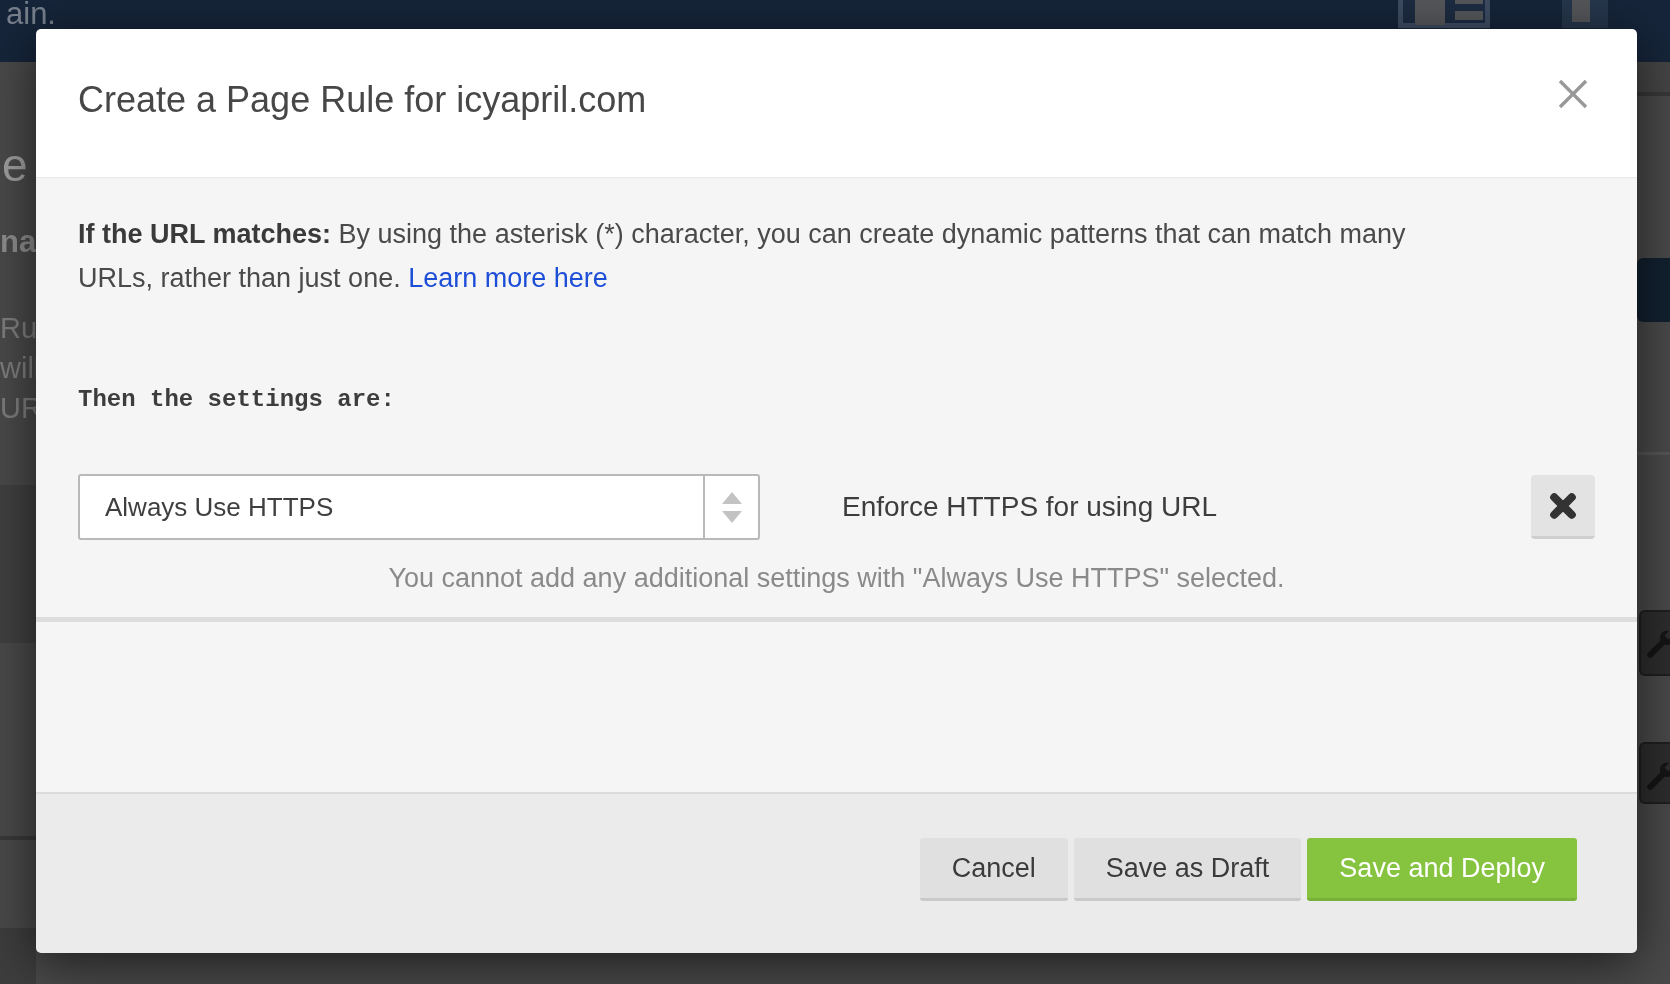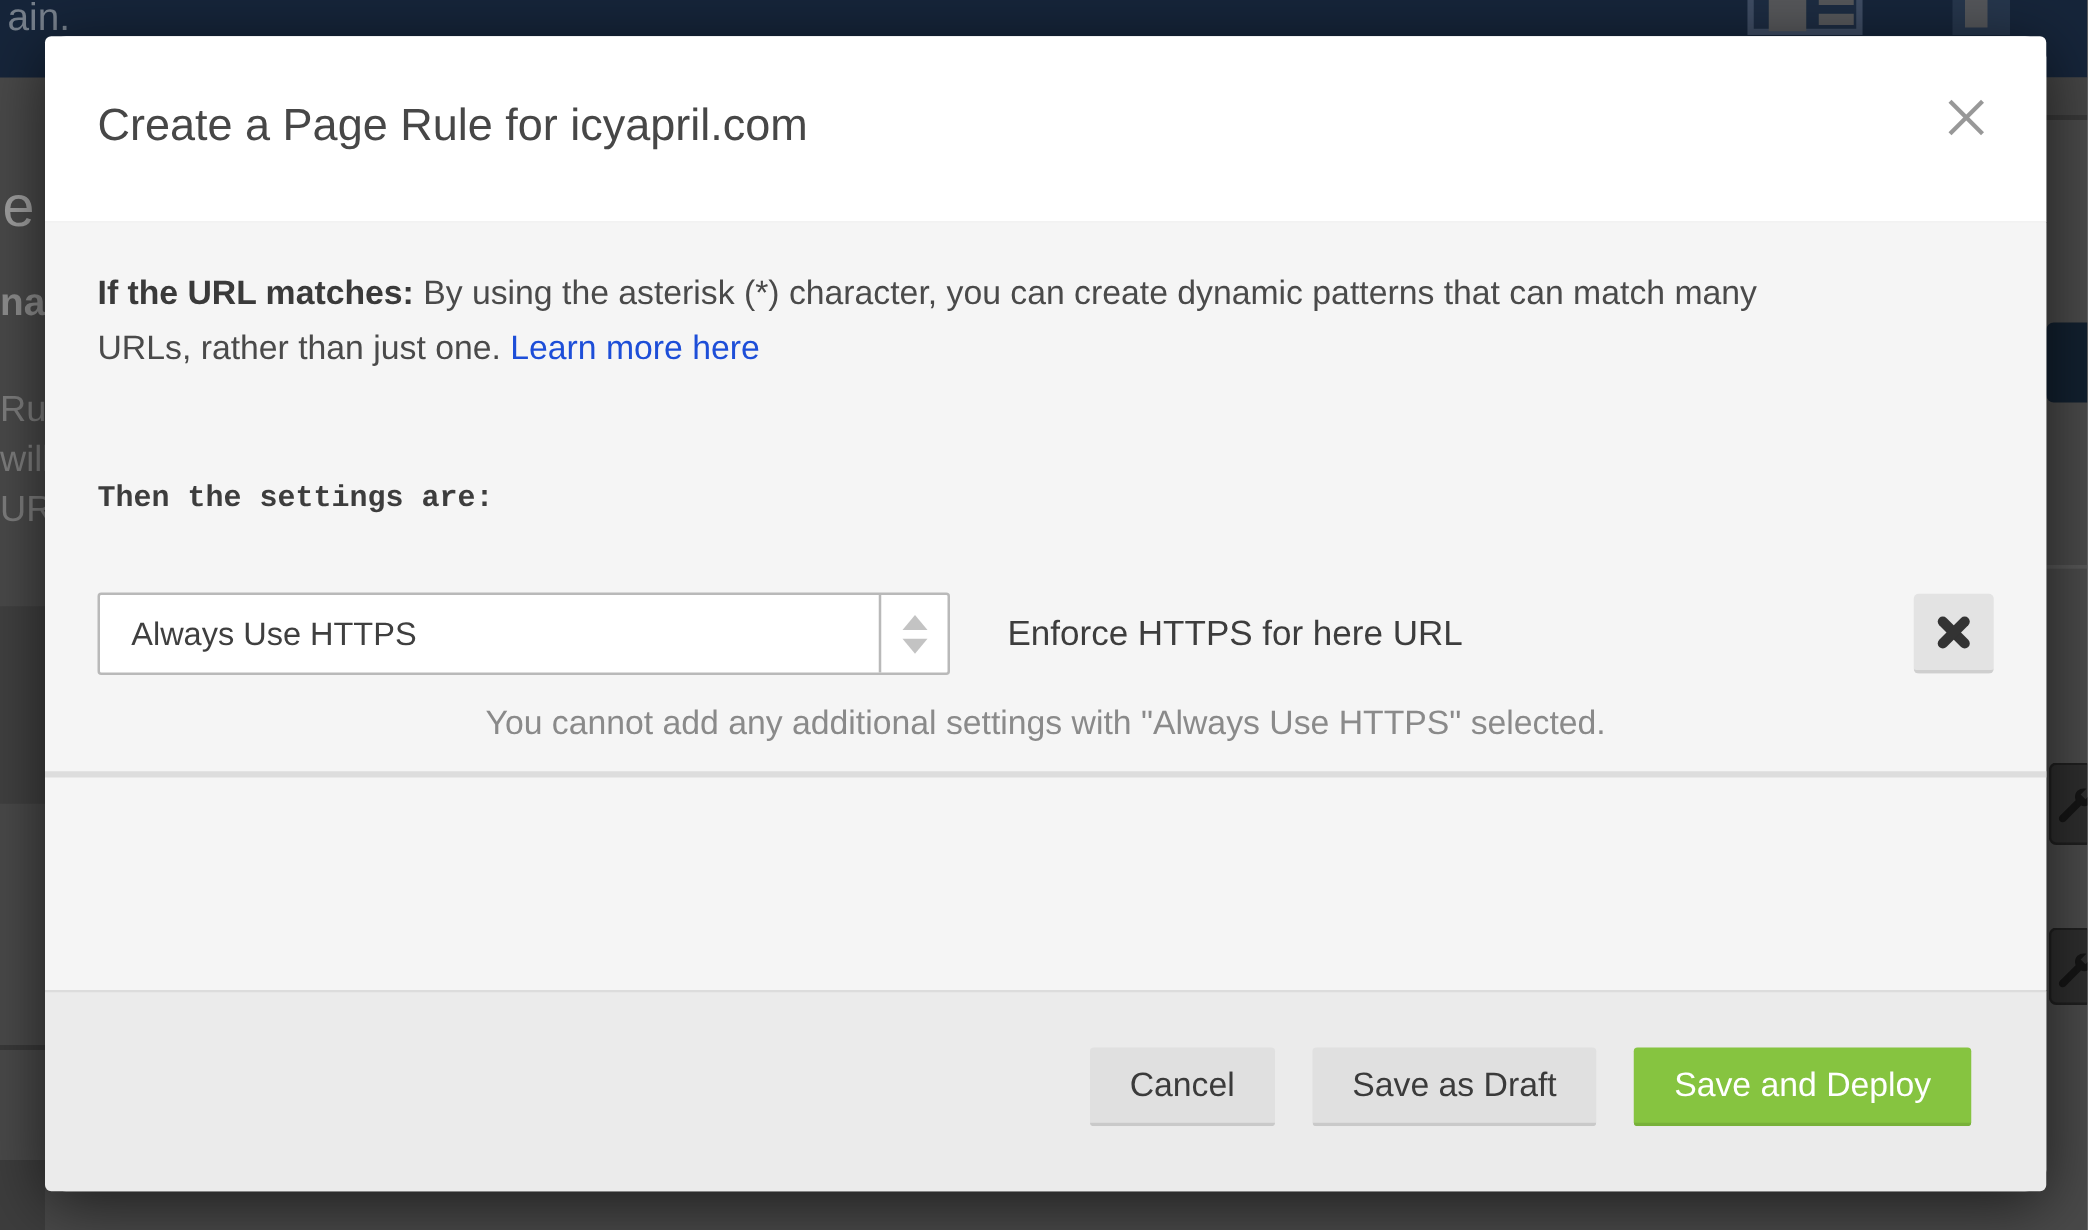--- a/index.html
+++ b/index.html
@@ -43,35 +43,35 @@
 
   .modal-body { flex:1; position:relative; background:#f5f5f5; padding:34px 42px 0 42px; }
   .url-text { width:1385px; font-size:27px; line-height:44px; color:#4a4a4a; }
   .url-text b { color:#3a3a3a; }
   .url-link { color:#1d4ed8; text-decoration:none; cursor:pointer;text-align:center; }
   .url-input { display:block; margin-top:57px; width:1414px; height:70px; background:#fff; border:2px solid #bcbcbc;
                border-radius:4px; padding:0 20px; font-size:26px; color:#555; font-family:"Liberation Sans", sans-serif; }
   .section-divider { position:absolute; left:0; top:439px; width:1601px; height:5px; background:#dddddd; }
 
   .settings-heading { margin-top:86px; font-size:24px; font-weight:bold; color:#3d3d3d;font-family:Liberation Mono, monospace; }
-  .setting-row { margin-top:61px; display:flex; align-items:center; height:66px; }
+  .setting-row { margin-top:61px; display:flex; align-items:center; height:66px;gap:36px; }
   .select-box { position:relative; width:682px; height:66px; background:#fff; border:2px solid #b9b9b9; border-radius:3px; cursor:pointer; }
   .select-value { position:absolute; left:25px; top:16px; font-size:26px; color:#3f3f3f; }
   .select-sep { position:absolute; right:53px; top:0; width:2px; height:62px; background:#b9b9b9; }
   .select-arrows { position:absolute; right:0; top:0; width:53px; height:62px; display:flex; flex-direction:column; align-items:center; justify-content:center; gap:7px; }
   .tri-up { width:0; height:0; border-left:10px solid transparent; border-right:10px solid transparent; border-bottom:12px solid #c3c3c3; }
   .tri-down { width:0; height:0; border-left:10px solid transparent; border-right:10px solid transparent; border-top:12px solid #c3c3c3; }
   .setting-desc { margin-left:46px; font-size:28px; color:#3d3d3d; }
   .row-spacer { flex:1; }
   .remove-btn { width:64px; height:64px; background:#e3e3e3; border:none; border-bottom:3px solid #cfcfcf; border-radius:4px;
                 display:flex; align-items:center; justify-content:center; cursor:pointer; }
   .setting-note { margin-top:23px; font-size:27px; color:#8a8a8a;text-align:center; }
 
   .modal-footer { height:161px; background:#ebebeb; border-top:2px solid #dcdcdc; border-radius:0 0 5px 5px;
-                  display:flex; justify-content:flex-end; padding:44px 60px 0 0; gap:30px; }
+                  display:flex; justify-content:flex-end; padding:44px 60px 0 0; gap:6px; }
   .btn { height:63px; padding:0 32px; font-size:27px; border:none; border-radius:3px; cursor:pointer;
          font-family:"Liberation Sans", sans-serif; }
   .btn-gray { background:#e0e0e0; color:#3b3b3b; border-bottom:3px solid #c9c9c9; }
   .btn-green { background:#86c440; color:#ffffff; border-bottom:3px solid #78b139; }
 </style>
 </head>
 <body>
 
 <div class="stage">
 
@@ -135,21 +135,21 @@
 
       <div class="setting-row">
         <div class="select-box">
           <span class="select-value">Always Use HTTPS</span>
           <div class="select-sep"></div>
           <div class="select-arrows">
             <div class="tri-up"></div>
             <div class="tri-down"></div>
           </div>
         </div>
-        <span class="setting-desc">Enforce HTTPS for here URL</span>
+        <span class="setting-desc">Enforce HTTPS for using URL</span>
         <div class="row-spacer"></div>
         <button class="remove-btn" aria-label="Remove setting">
           <svg width="30" height="30" viewBox="0 0 24 24">
             <line x1="5" y1="5" x2="19" y2="19" stroke="#333333" stroke-width="6.5" stroke-linecap="round"></line>
             <line x1="19" y1="5" x2="5" y2="19" stroke="#333333" stroke-width="6.5" stroke-linecap="round"></line>
           </svg>
         </button>
       </div>
 
       <div class="setting-note">You cannot add any additional settings with "Always Use HTTPS" selected.</div>

